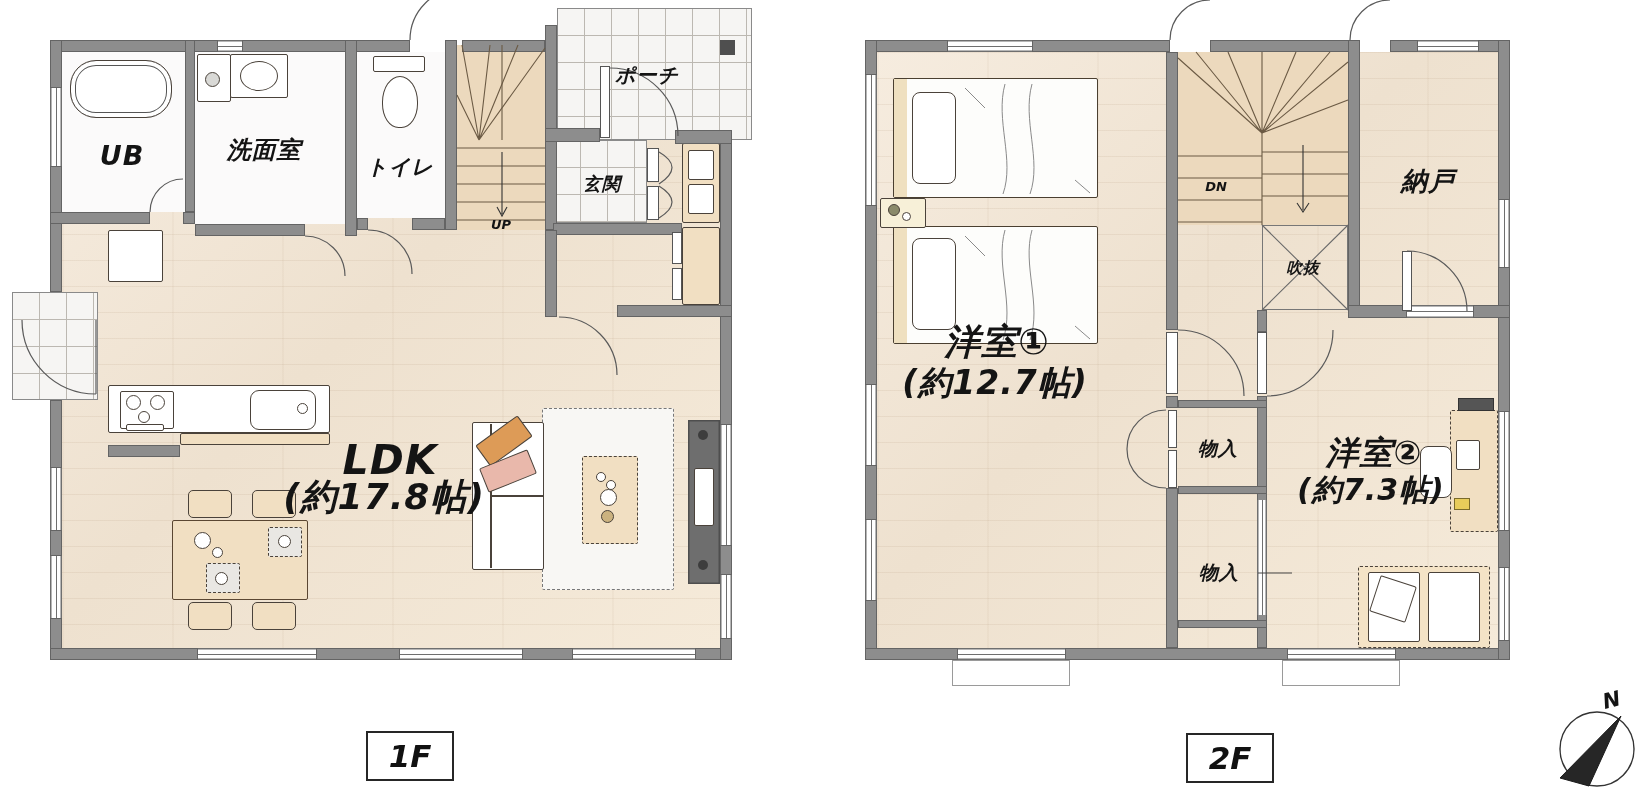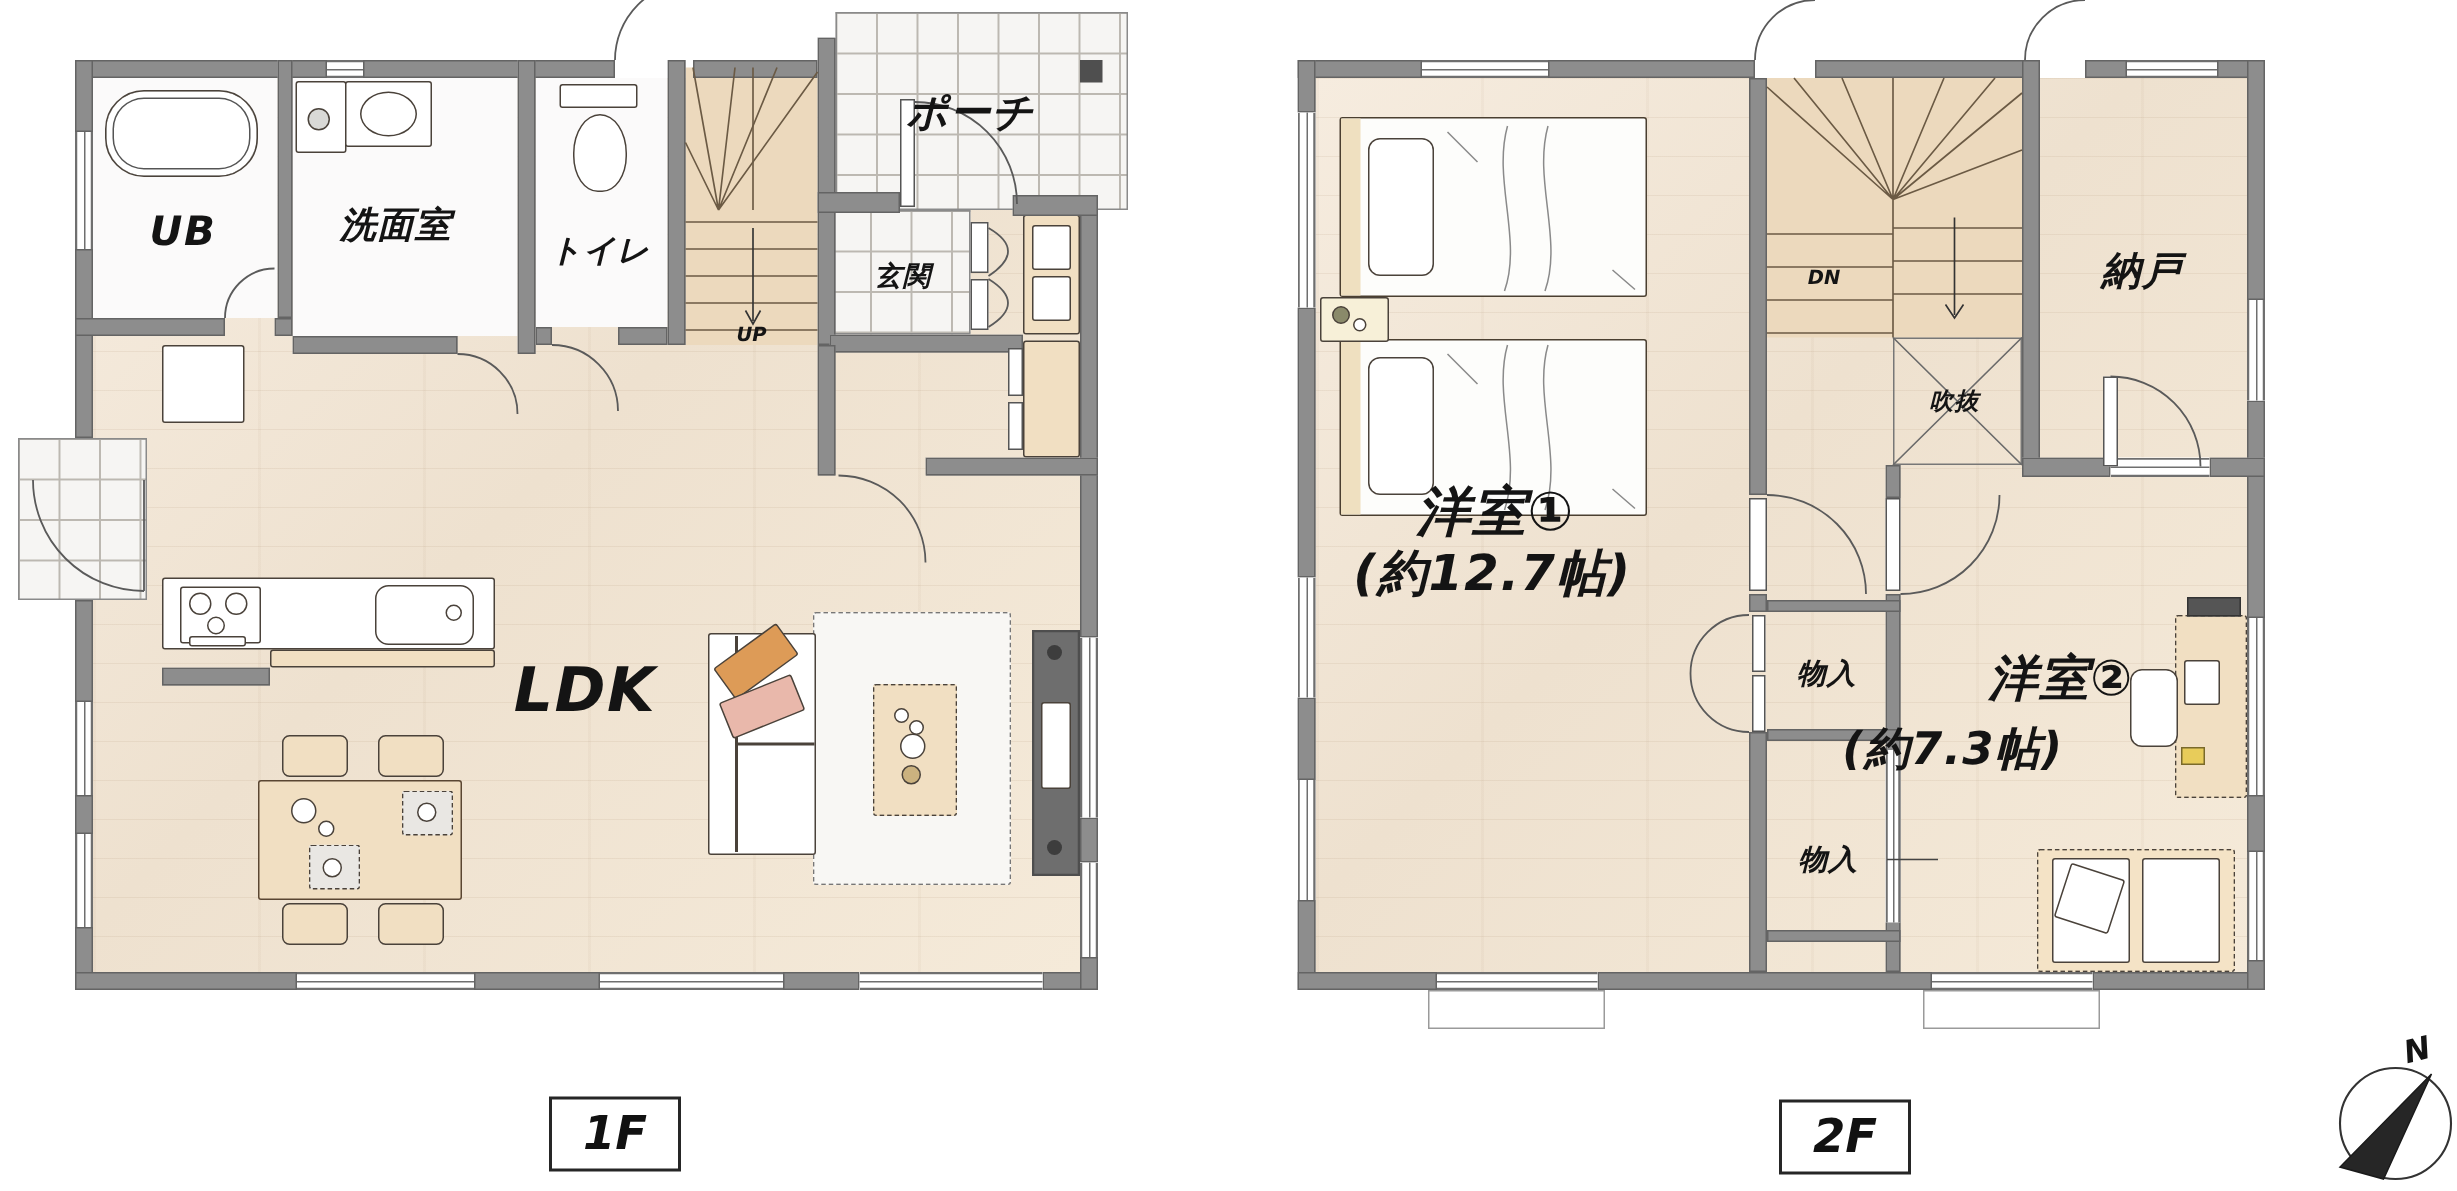--- a/index.html
+++ b/index.html
@@ -264,29 +264,30 @@
     </g>
     <g>
       <circle cx="1597" cy="749" r="37" stroke="#333" stroke-width="1.4" fill="none"></circle>
       <polygon points="1621,716 1560,778 1589,786" fill="#262626" stroke="#1a1a1a" stroke-width="1"></polygon>
     </g>
   </svg>
 
   <div class="label" style="left:122px;top:155px;font-size:27px;">UB</div>
   <div class="label" style="left:264px;top:150px;font-size:24px;">洗面室</div>
   <div class="label" style="left:400px;top:167px;font-size:21px;">トイレ</div>
-  <div class="label" style="left:647px;top:75px;font-size:27px;">ポーチ</div>
+  <div class="label" style="left:647px;top:75px;font-size:20px;">ポーチ</div>
   <div class="label" style="left:602px;top:184px;font-size:18px;">玄関</div>
   <div class="label" style="left:390px;top:460px;font-size:41px;">LDK</div>
+  <div class="label" style="left:384px;top:497px;font-size:36px;">(約17.8帖)</div>
   <div class="label" style="left:501px;top:224px;font-size:13px;letter-spacing:0;">UP</div>
 
   <div class="label" style="left:997px;top:342px;font-size:36px;">洋室①</div>
   <div class="label" style="left:995px;top:383px;font-size:33px;">(約12.7帖)</div>
   <div class="label" style="left:1374px;top:453px;font-size:33px;">洋室②</div>
-  <div class="label" style="left:1302px;top:490px;font-size:30px;margin-top:10px;">(約7.3帖)</div>
+  <div class="label" style="left:1371px;top:490px;font-size:30px;">(約7.3帖)</div>
   <div class="label" style="left:1428px;top:181px;font-size:26px;">納戸</div>
   <div class="label" style="left:1303px;top:268px;font-size:16px;">吹抜</div>
   <div class="label" style="left:1218px;top:449px;font-size:19px;">物入</div>
   <div class="label" style="left:1219px;top:573px;font-size:19px;">物入</div>
   <div class="label" style="left:1216px;top:186px;font-size:13px;letter-spacing:0;">DN</div>
 
   <div class="badge" style="left:366px;top:731px;width:84px;height:46px;font-size:31px;">1F</div>
   <div class="badge" style="left:1186px;top:733px;width:84px;height:46px;font-size:31px;">2F</div>
   <div class="label" style="left:1612px;top:700px;font-size:21px;transform:translate(-50%,-50%) rotate(-14deg);">N</div>
 </div>

